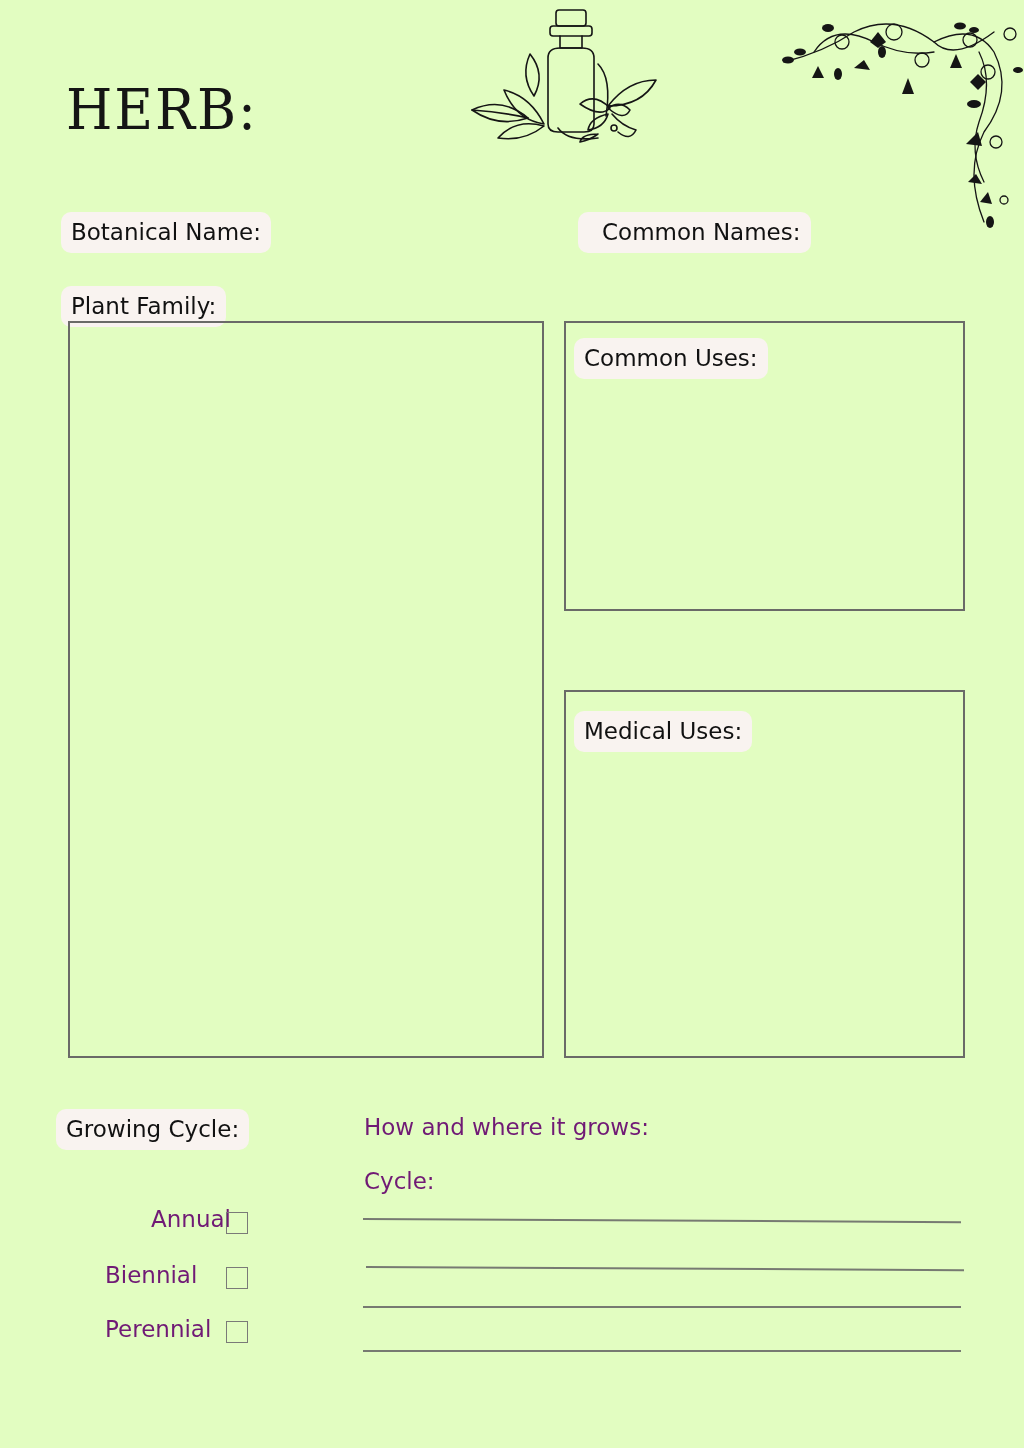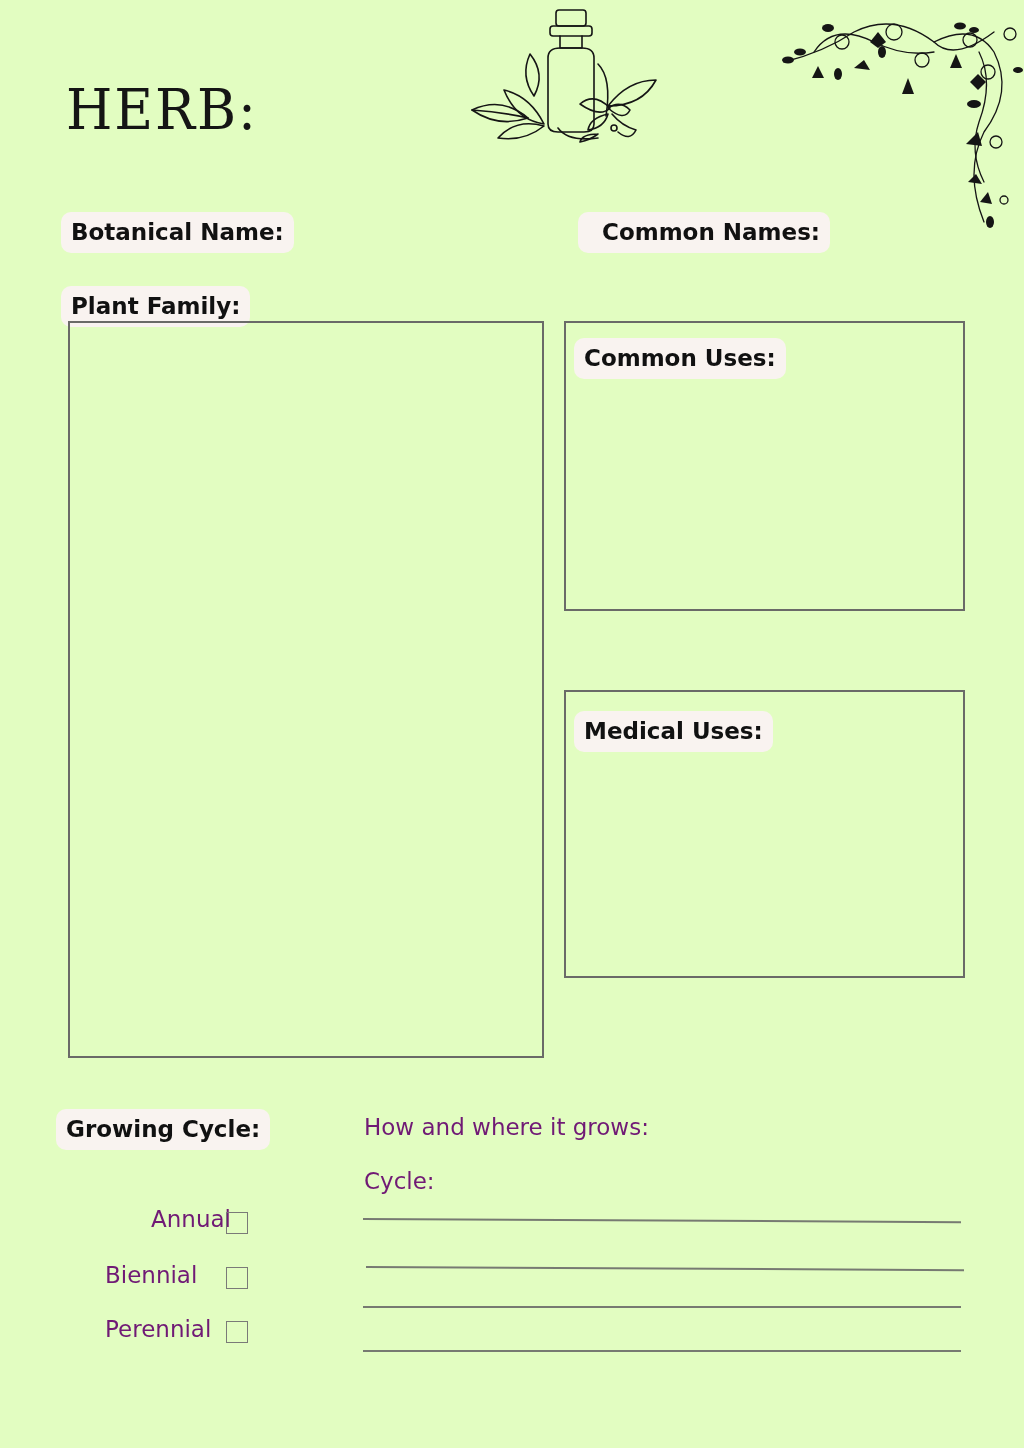--- a/index.html
+++ b/index.html
@@ -27,21 +27,20 @@
     .pill {
       position: absolute;
       background: #f9f3f0;
       border-radius: 10px;
       padding: 0 10px;
       height: 41px;
       line-height: 41px;
       font-size: 23px;
       color: #111;
       white-space: nowrap;
-      font-weight: bold;
     }
     .box {
       position: absolute;
       border: 2px solid #6a6a68;
       box-sizing: border-box;
     }
     .plain-label {
       position: absolute;
       font-size: 23px;
       color: #701a75;
@@ -135,21 +134,21 @@
 <div class="pill" style="left:61px; top:212px;">Botanical Name:</div>
 <div class="pill" style="left:578px; top:212px;padding-left:24px;">Common Names:</div>
 <div class="pill" style="left:61px; top:286px;">Plant Family:</div>
 
 <div class="box" style="left:68px; top:321px; width:476px; height:737px;"></div>
 
 <div class="box" style="left:564px; top:321px; width:401px; height:290px;">
   <div class="pill" style="left:8px; top:15px;">Common Uses:</div>
 </div>
 
-<div class="box" style="left:564px; top:690px; width:401px; height:288px;">
+<div class="box" style="left:564px; top:690px; width:401px; height:368px;">
   <div class="pill" style="left:8px; top:19px;">Medical Uses:</div>
 </div>
 
 <div class="pill" style="left:56px; top:1109px;">Growing Cycle:</div>
 
 <div class="plain-label" style="left:103px; top:1206px;margin-left:48px;">Annual</div>
 <div class="cb" style="left:226px; top:1212px;"></div>
 
 <div class="plain-label" style="left:105px; top:1262px;">Biennial</div>
 <div class="cb" style="left:226px; top:1267px;"></div>

